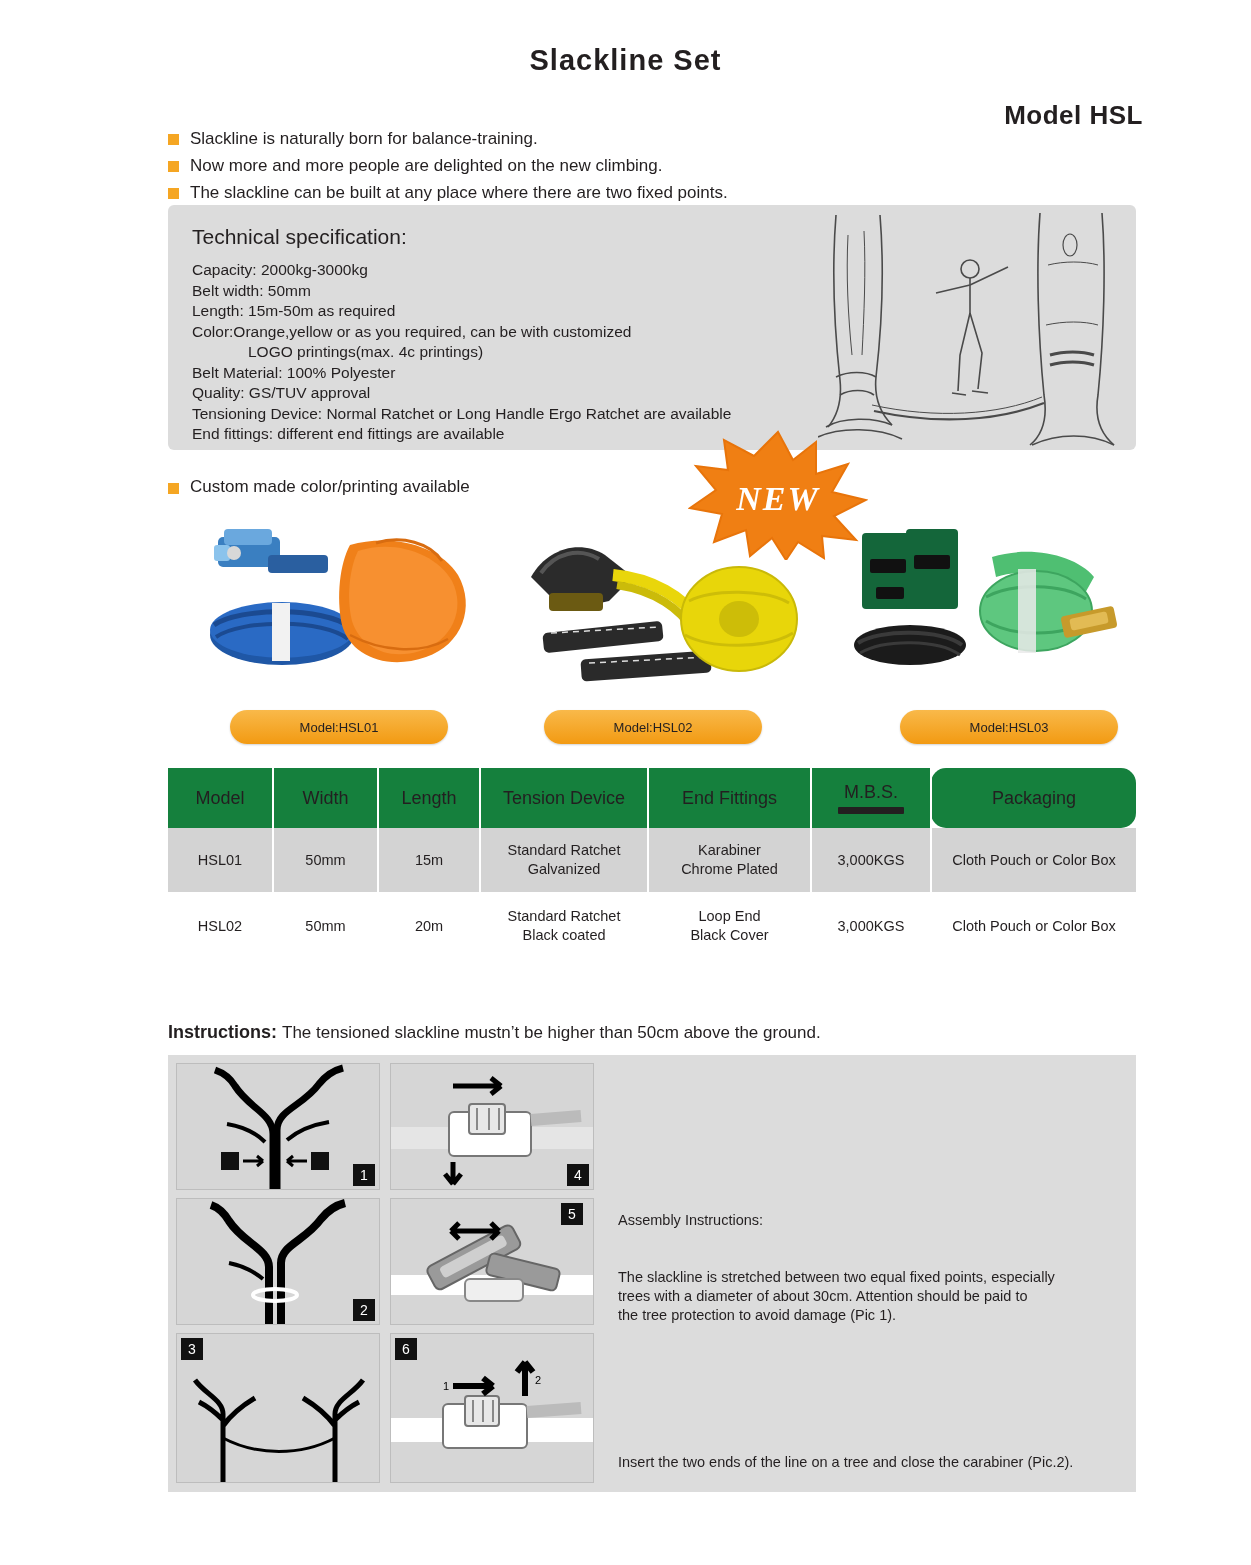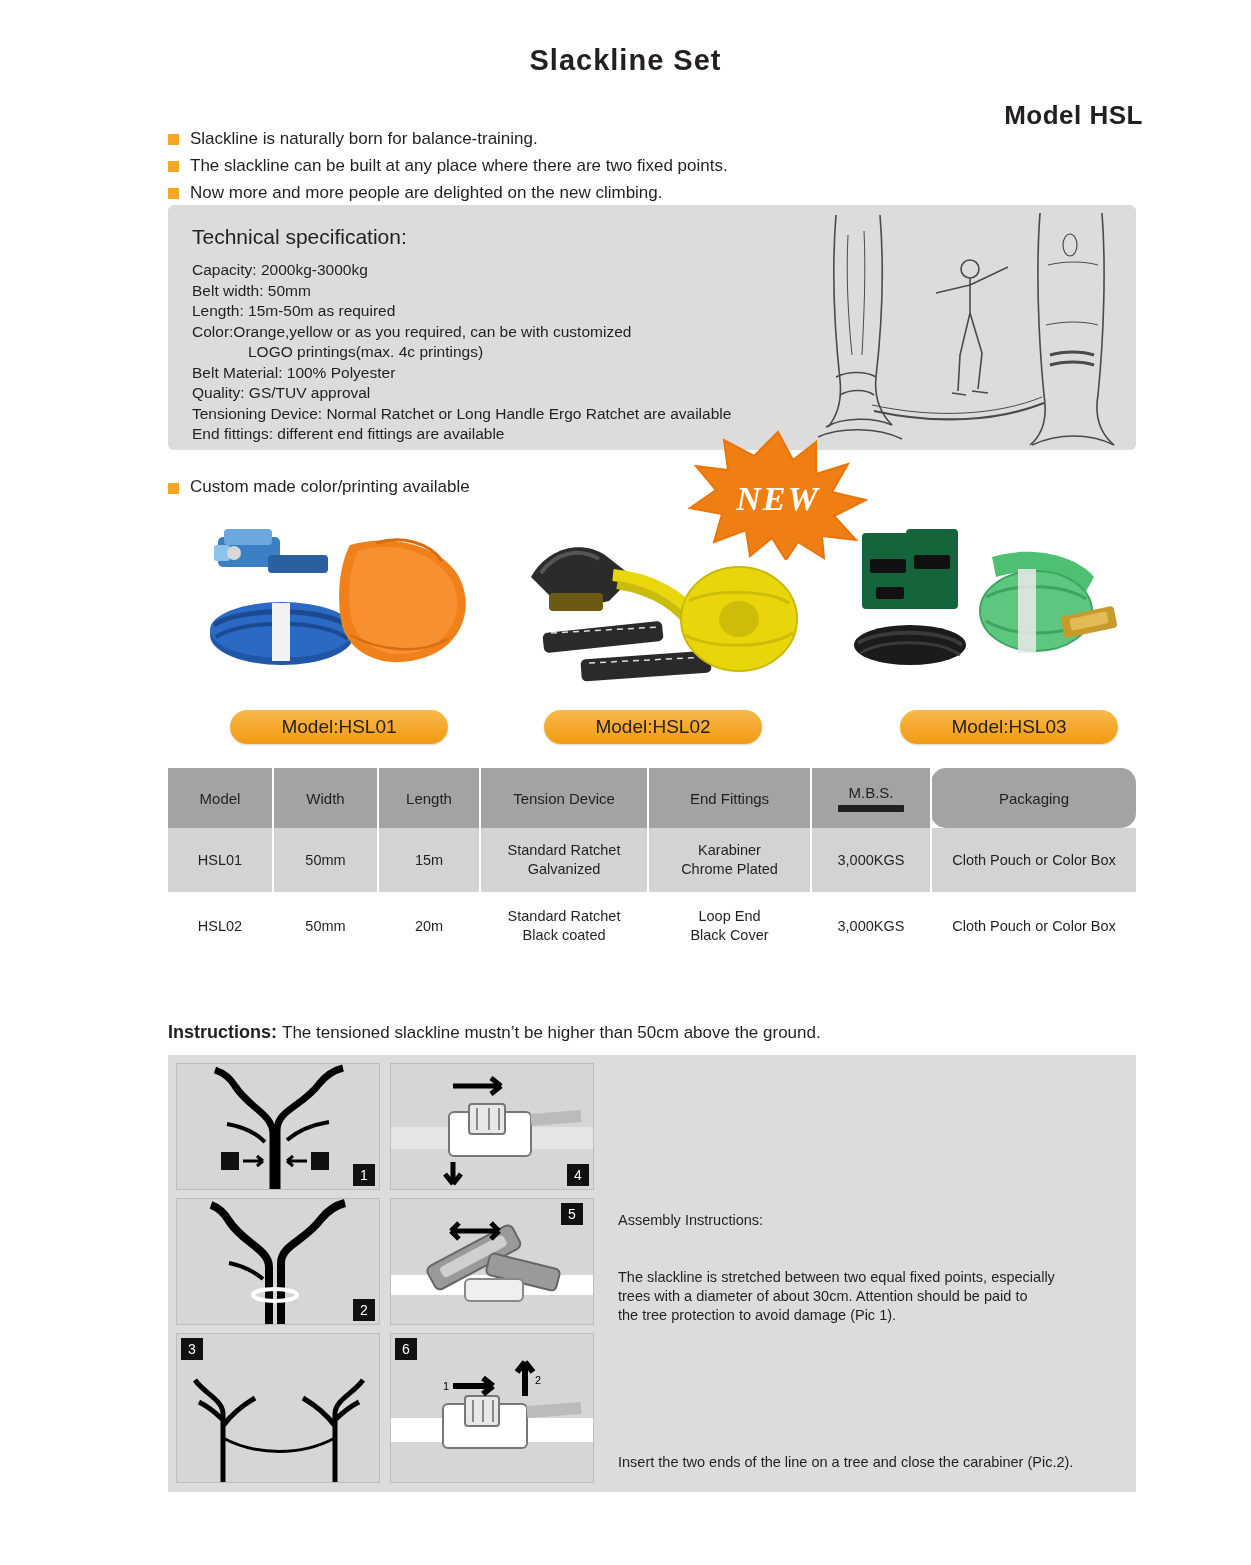--- a/index.html
+++ b/index.html
@@ -164,43 +164,43 @@
   .model-pill {
     position: absolute;
     top: 195px;
     height: 34px;
     border-radius: 17px;
     background: #f6a623;
     background: linear-gradient(180deg,#f9b94a 0%, #f29a12 100%);
     display: flex;
     align-items: center;
     justify-content: center;
-    font-size: 19px;
+    font-size: 13px;
     color: #231f20;
     box-shadow: 0 1px 2px rgba(0,0,0,.18);
   }
   .model-pill.p1 { left: 62px; width: 218px; }
   .model-pill.p2 { left: 376px; width: 218px; }
   .model-pill.p3 { left: 732px; width: 218px; }
 
   
   .spec-table {
     position: absolute;
     top: 768px;
     left: 168px;
     width: 968px;
     border-collapse: collapse;
     table-layout: fixed;
     font-size: 14.5px;
   }
   .spec-table th {
-    background: #a3a3a3;
+    background: #15803d;
     color: #231f20;
     font-weight: normal;
-    font-size: 15px;
+    font-size: 18px;
     height: 58px;
     border-right: 2px solid #ffffff;
     vertical-align: middle;
   }
   .spec-table th:last-child { border-right: none; border-radius: 15px; }
   .spec-table td {
     height: 62px;
     text-align: center;
     vertical-align: middle;
     border-right: 2px solid #ffffff;
@@ -271,25 +271,25 @@
   <div class="title">Slackline Set</div>
   <div class="model-head">Model HSL</div>
 
   <div class="bullets">
     <div class="bullet">
       <span class="sq"></span>
       <span class="txt">Slackline is naturally born for balance-training.</span>
     </div>
     <div class="bullet">
       <span class="sq"></span>
-      <span class="txt">The slackline can be built at any place where there are two fixed points.</span>
+      <span class="txt">Now more and more people are delighted on the new climbing.</span>
     </div>
     <div class="bullet">
       <span class="sq"></span>
-      <span class="txt">Now more and more people are delighted on the new climbing.</span>
+      <span class="txt">The slackline can be built at any place where there are two fixed points.</span>
     </div>
   </div>
 
   <div class="spec-panel">
     <div class="spec-title">Technical specification:</div>
     <div class="spec-lines">Capacity: 2000kg-3000kg
 Belt width: 50mm
 Length: 15m-50m as required
 Color:Orange,yellow or as you required, can be with customized
              LOGO printings(max. 4c printings)

